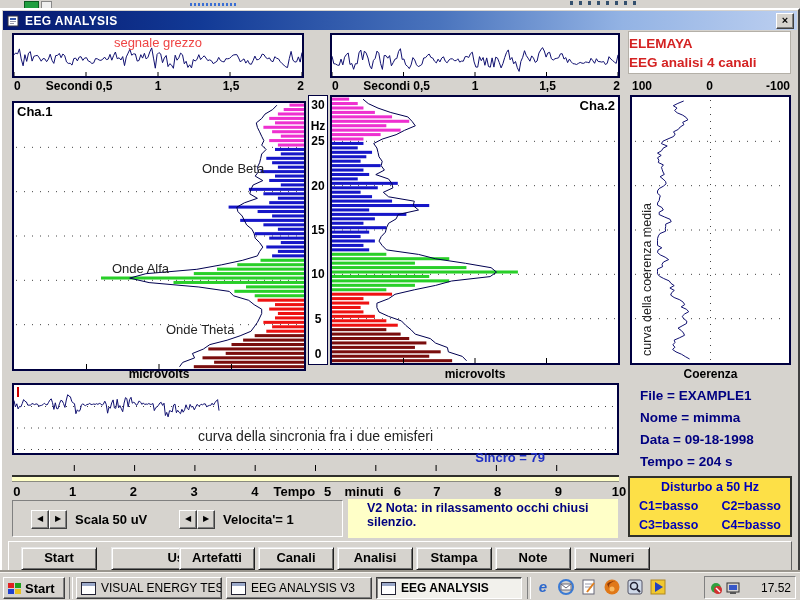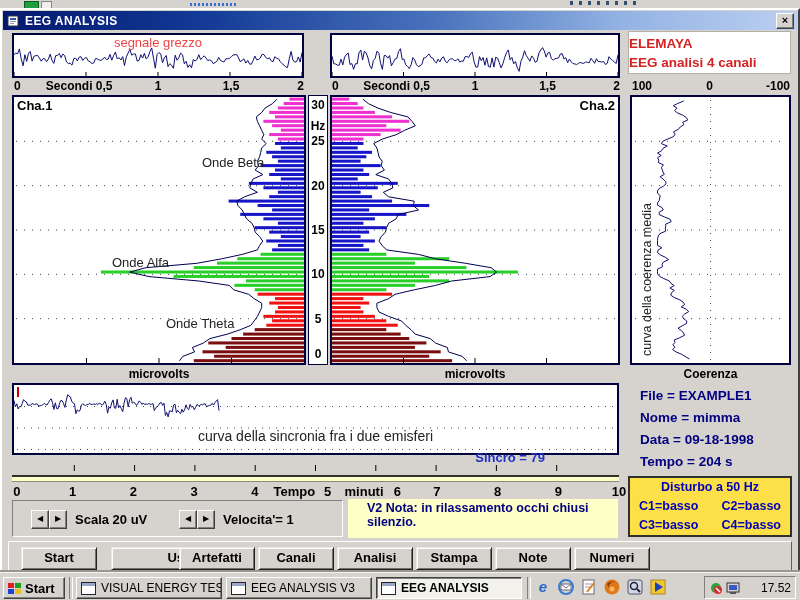--- a/index.html
+++ b/index.html
@@ -32,21 +32,21 @@
   #axis-sec1{left:12px;top:79px;width:292px;}
   #axis-sec2{left:330px;top:79px;width:290px;}
   .axisrow span{position:absolute;white-space:nowrap;}
   .t0{left:2px;} .tsec{left:23%;transform:translateX(-50%);} .t1{left:50%;transform:translateX(-50%);}
   .t15{left:75%;transform:translateX(-50%);} .t2{right:0;}
   #brand{left:628px;top:31px;width:163px;height:43px;background:#fff;border:1px solid #b4b0a8;
      color:#d42222;font-weight:bold;font-size:13.5px;line-height:19px;padding-top:2px;box-sizing:border-box;}
   #axis-coh{left:632px;top:79px;width:158px;}
   .c100{left:0;} .c0{left:47%;} .cm100{right:0;}
   
-  #cha1{left:12px;top:95px;width:294px;height:270px;}
+  #cha1{left:12px;top:101px;width:294px;height:270px;}
   #cha2{left:330px;top:95px;width:290px;height:270px;}
   .chalabel{font-size:13px;font-weight:bold;color:#000;top:1px;}
   #cha1-label{left:3px;} #cha2-label{right:3px;}
   .annot{font-size:13px;color:#222;white-space:nowrap;}
   #freqaxis{left:308px;top:95px;width:20px;height:270px;background:#fff;
      border:1px solid #000040;box-sizing:border-box;}
   #freqaxis span{position:absolute;width:100%;text-align:center;font-size:12px;font-weight:bold;}
   #coh{left:630px;top:95px;width:161px;height:270px;}
   #coh-vlabel{left:8px;top:34px;height:225px;writing-mode:vertical-rl;transform:rotate(180deg);
      font-size:12.5px;color:#222;white-space:nowrap;}
@@ -406,21 +406,21 @@
   </div>
   <div class="drow">
     <span>C3=basso</span>
     <span>C4=basso</span>
   </div>
 </div>
 
 <div class="abs" id="controls">
   <div class="spin" style="left:18px;">◀</div>
   <div class="spin" style="left:36px;">▶</div>
-  <span class="ctl-label" style="left:62px;">Scala 20 uV</span>
+  <span class="ctl-label" style="left:62px;">Scala 50 uV</span>
   <div class="spin" style="left:166px;">◀</div>
   <div class="spin" style="left:184px;">▶</div>
   <span class="ctl-label" style="left:210px;">Velocita'= 1</span>
 </div>
 
 <div class="abs" id="note">V2 Nota: in rilassamento occhi chiusi silenzio.</div>
 
 <div class="abs" id="btnstrip">
   <div class="cmdbtn" style="left:12px;">Start</div>
   <div class="cmdbtn" style="left:102px;padding-left:38px;">Uscita</div>

